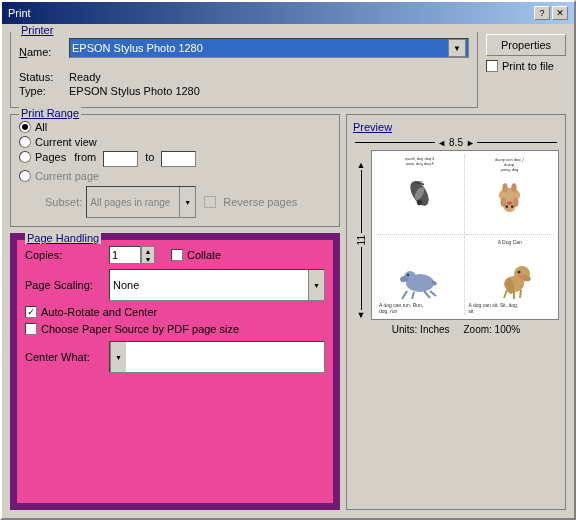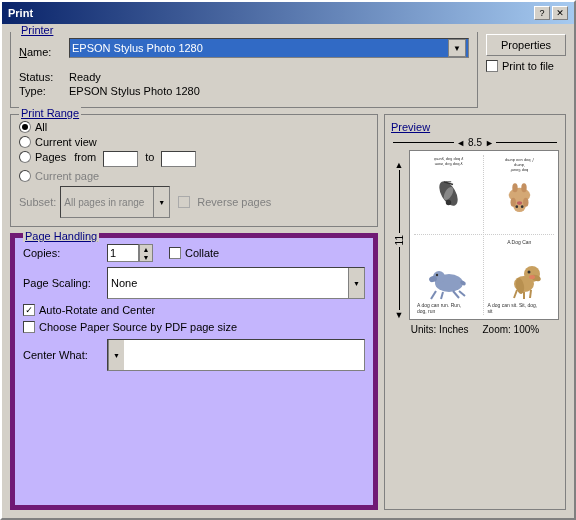--- a/index.html
+++ b/index.html
@@ -23,21 +23,21 @@
       padding: 3px 6px;
       display: flex;
       align-items: center;
       justify-content: space-between;
       height: 22px;
       flex-shrink: 0;
     }
 
     .title-bar-title {
       font-size: 11px;
-      font-weight: bold;
+      font-weight: normal;
     }
 
     .title-bar-buttons {
       display: flex;
       gap: 2px;
     }
 
     .title-btn {
       width: 16px;
       height: 14px;
@@ -267,27 +267,28 @@
       width: 40px;
       padding: 1px 2px;
       font-size: 11px;
     }
 
     .subset-row {
       display: flex;
       align-items: center;
       gap: 4px;
       margin-top: 2px;
+      margin-left: 26px;
     }
 
     .page-handling-section {
-      border: 5px solid #701a75;
+      border: 7px solid #701a75;
       padding: 6px 8px 8px 8px;
       position: relative;
-      background: #c4b5fd;
+      background: #ec4899;
       flex: 1;
     }
 
     .handling-row {
       display: flex;
       align-items: center;
       margin-bottom: 5px;
       gap: 4px;
     }
 
@@ -321,21 +322,21 @@
       border: none;
       display: flex;
       align-items: center;
       justify-content: center;
       font-size: 7px;
       cursor: pointer;
       line-height: 1;
     }
 
     .preview-section {
-      width: 182px;
+      width: 220px;
       border: 1px solid #808080;
       padding: 6px;
       position: relative;
       background: #d4d0c8;
       display: flex;
       flex-direction: column;
       align-items: center;
     }
 
     .preview-label {

